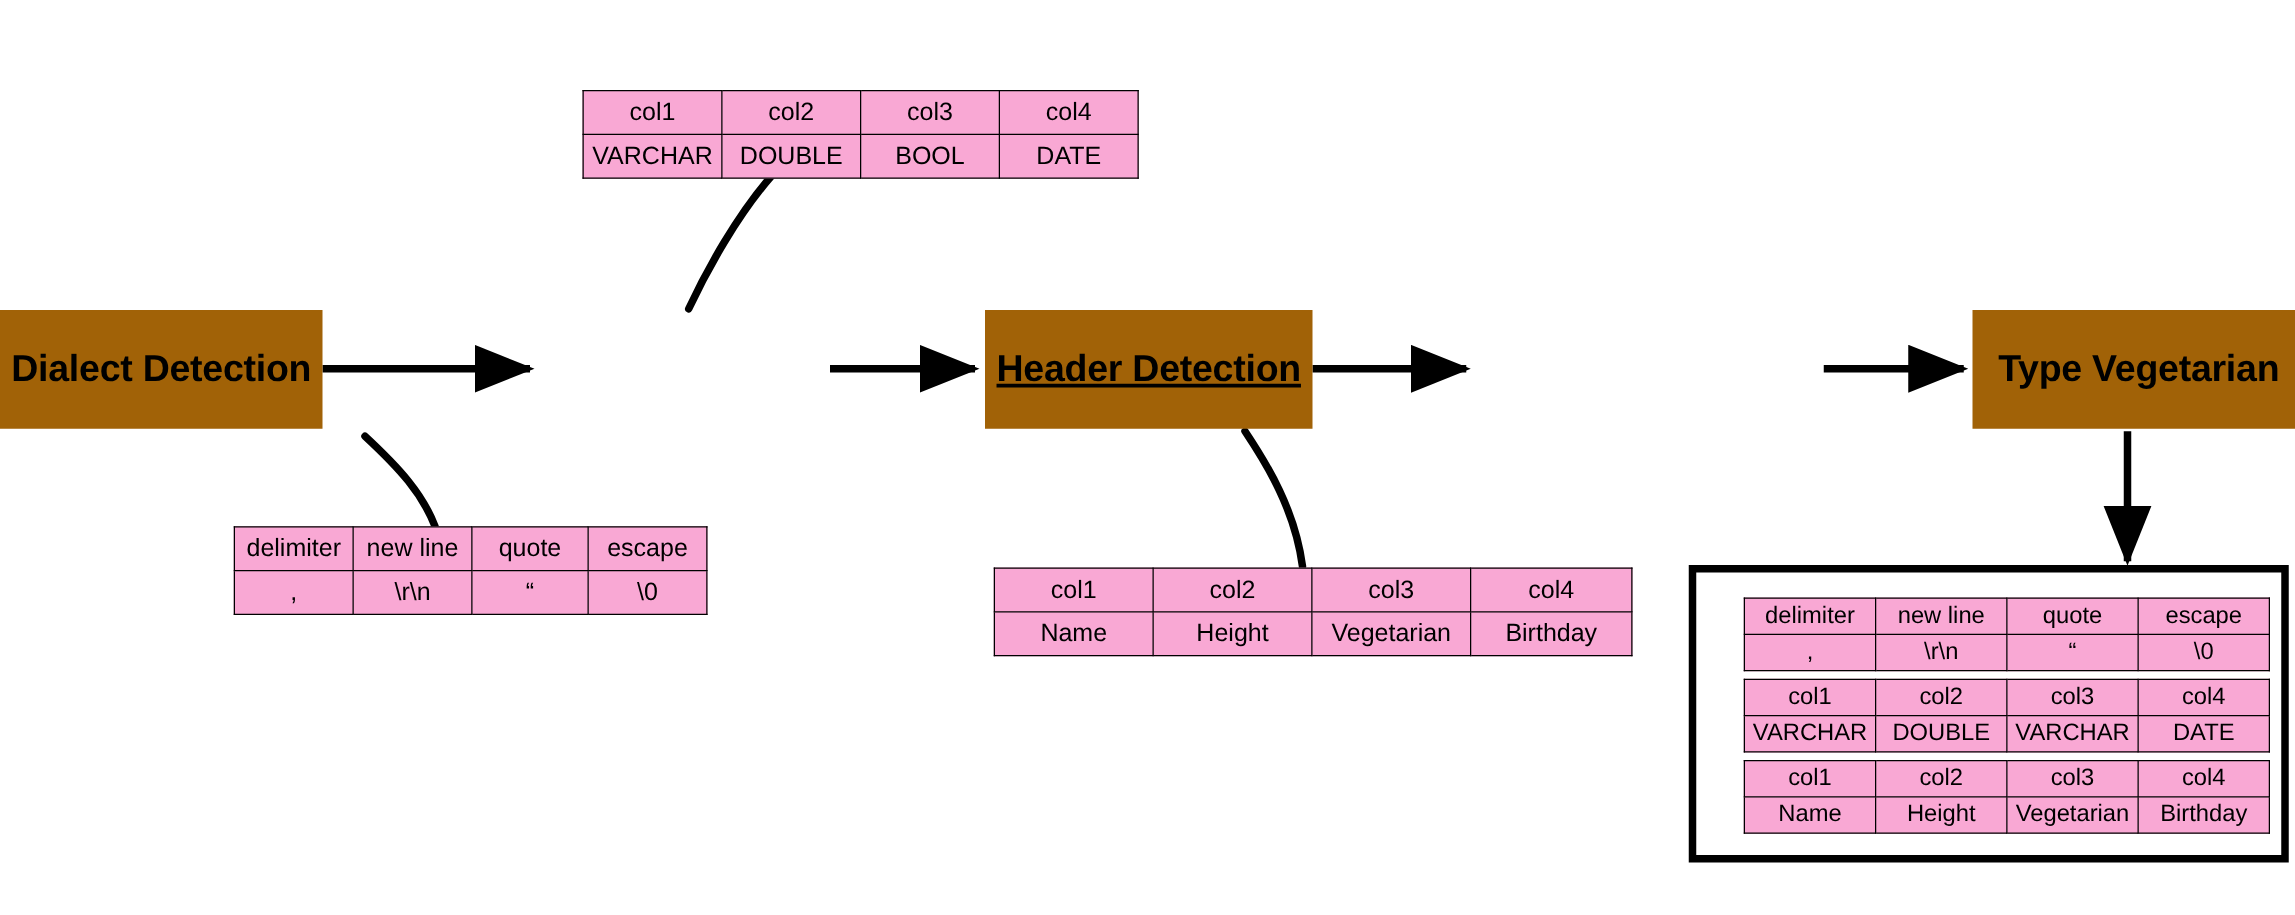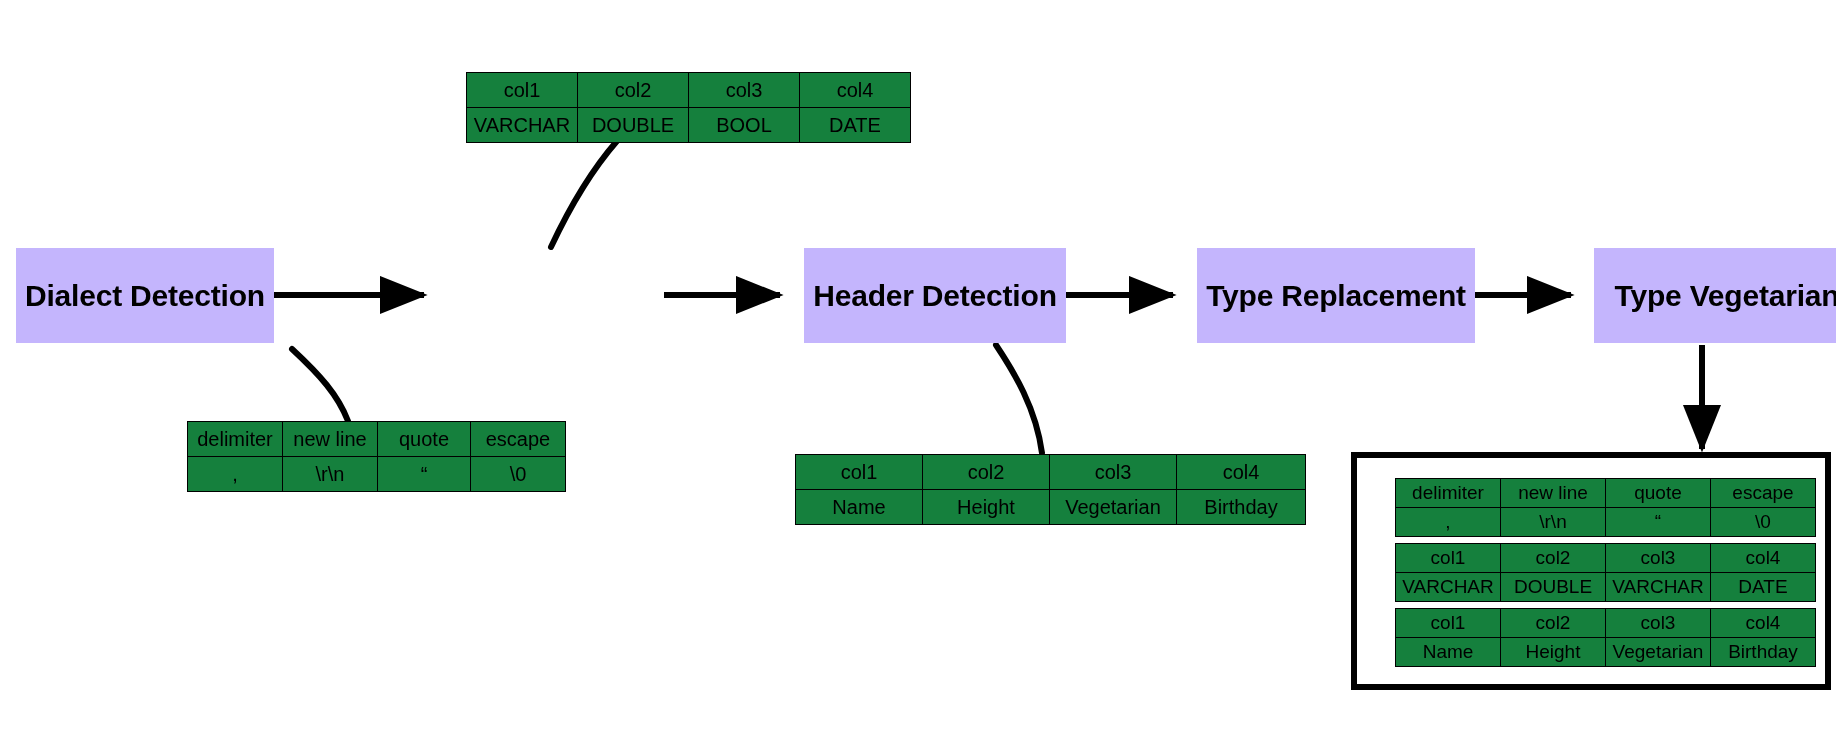--- a/index.html
+++ b/index.html
@@ -12,38 +12,37 @@
     width: 1836px;
     height: 732px;
     background: #ffffff;
     font-family: "Liberation Sans", sans-serif;
     overflow: hidden;
   }
 
   
   .stage {
     position: absolute;
-    background: #c4b5fd;
+    background: #a16207;
     display: flex;
     align-items: center;
     justify-content: center;
     color: #000000;
     font-size: 30px;
     font-weight: bold;
     letter-spacing: -0.2px;
     white-space: nowrap;
     box-sizing: border-box;
-    margin-left: 16px;
   }
 
   
   .dtable {
     position: absolute;
     border-collapse: collapse;
-    background: #15803d;
+    background: #f9a8d4;
     table-layout: fixed;
   }
   .dtable td {
     border: 1.6px solid #000000;
     text-align: center;
     font-size: 20px;
     color: #000000;
     padding: 4px 2px;
     height: 26px;
     line-height: 1.15;
@@ -97,27 +96,24 @@
     <path d="M 551,247 C 566,215 590,172 617,141" stroke="#000000" stroke-width="6" fill="none" stroke-linecap="round"></path>
 
     <path d="M 996,345 C 1014,372 1036,408 1042,453" stroke="#000000" stroke-width="6" fill="none" stroke-linecap="round"></path>
   </svg>
 
   <div class="stage" style="left:0px; top:248px; width:258px; height:95px;">
     <span>Dialect Detection</span>
   </div>
 
 
-  <div class="stage" style="left:788px; top:248px; width:262px; height:95px;">
+  <div class="stage" style="left:788px; top:248px; width:262px; height:95px;text-decoration:underline;">
     <span>Header Detection</span>
   </div>
 
-  <div class="stage" style="left:1181px; top:248px; width:278px; height:95px;">
-    <span>Type Replacement</span>
-  </div>
 
   <div class="stage" style="left:1578px; top:248px; width:266px; height:95px;">
     <span>Type Vegetarian</span>
   </div>
 
   <table class="dtable" style="left:466px; top:72px; width:424px;">
     <tbody>
         <tr>
       <td style="width:106px;">col1</td>
       <td style="width:106px;">col2</td>

